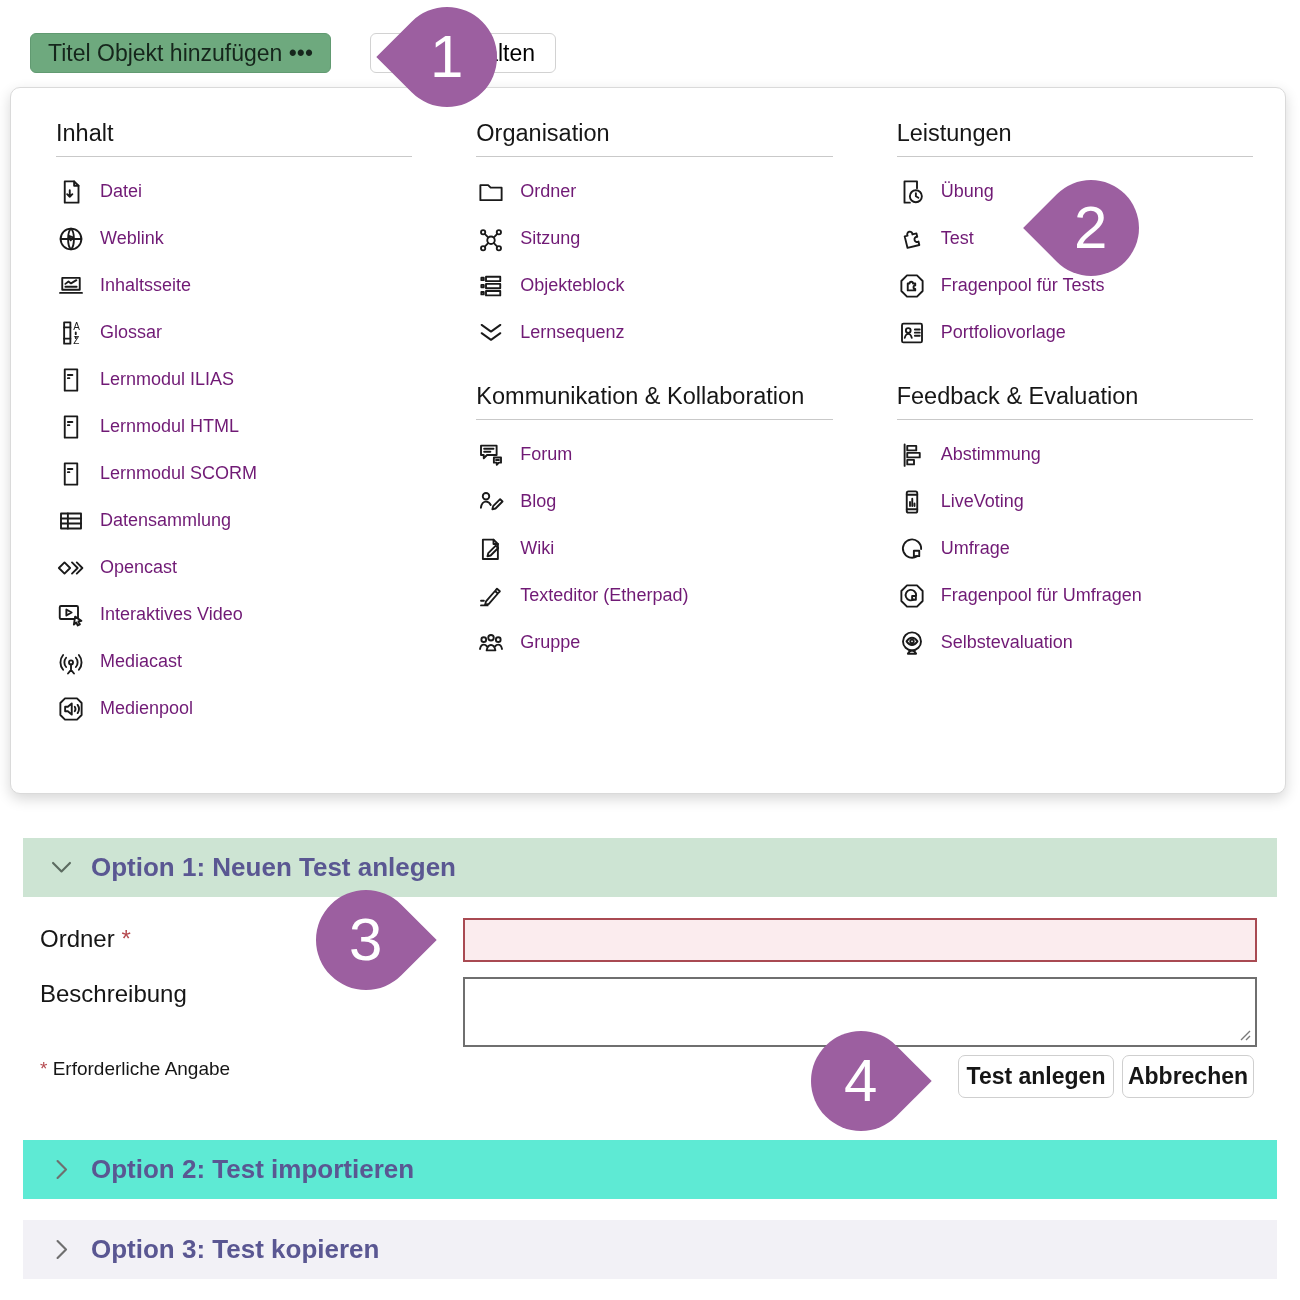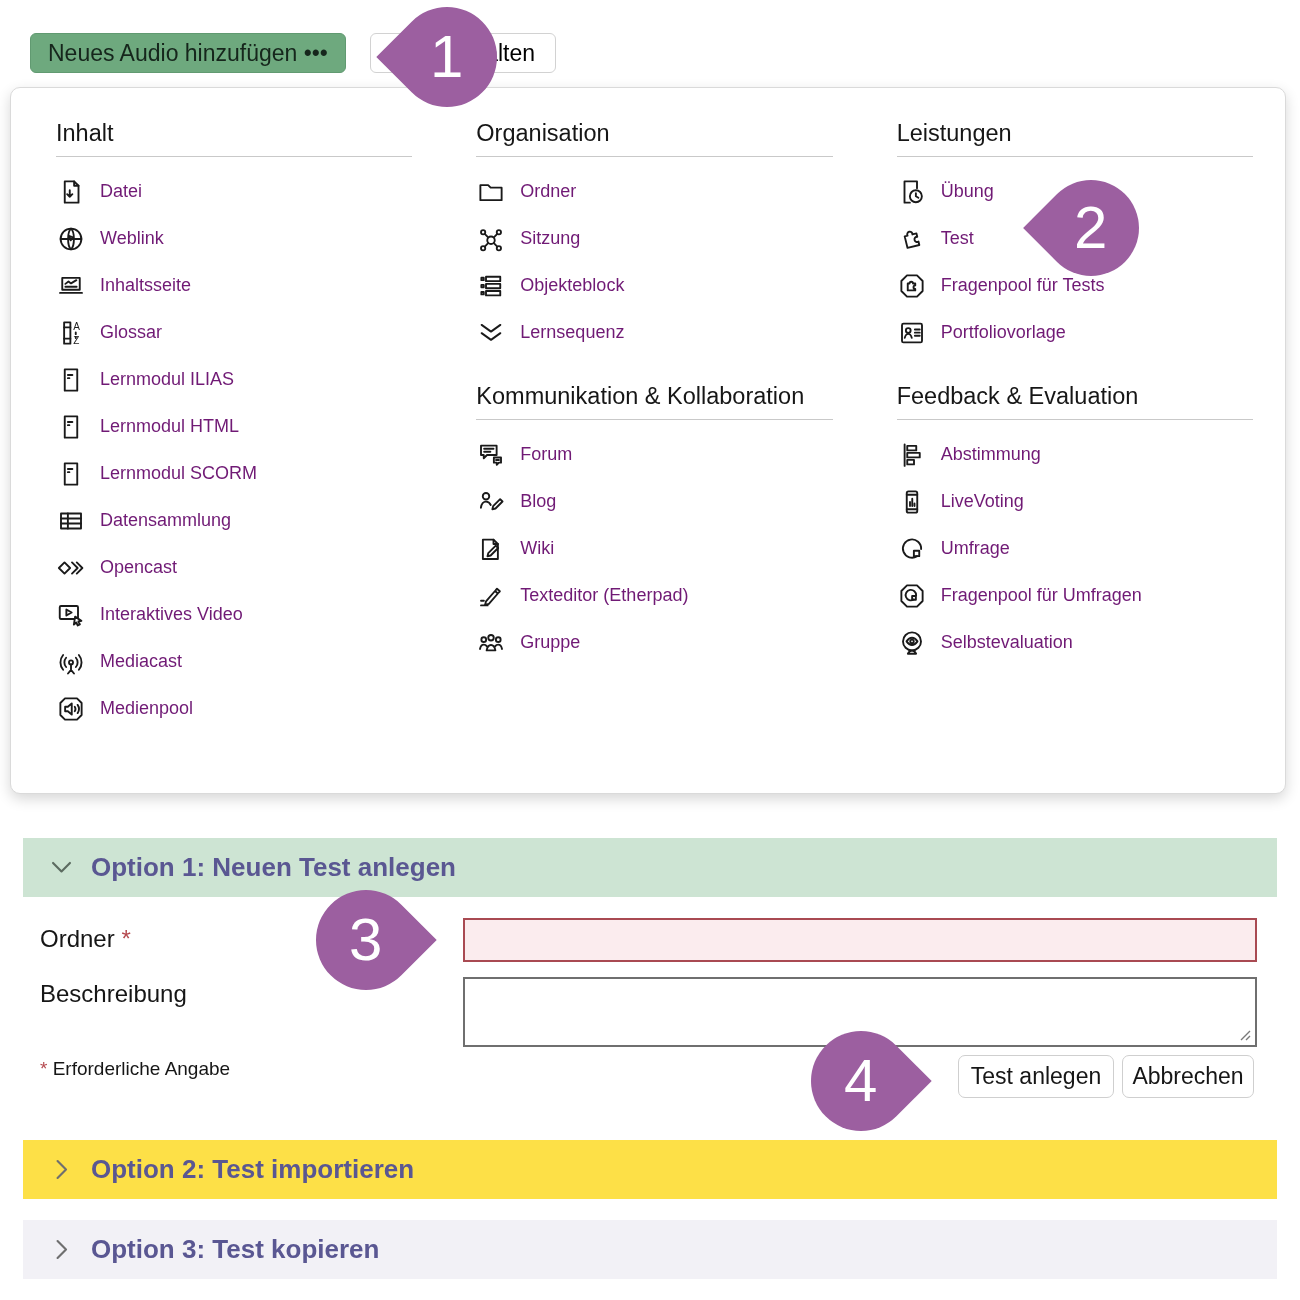--- a/index.html
+++ b/index.html
@@ -43,46 +43,46 @@
   #balloon-2 { left:1043px; top:180px; width:96px; height:96px; }
   #balloon-3 { left:316px; top:890px; }
   #balloon-4 { left:811px; top:1031px; }
 
   
   .option-bar { position:absolute; left:23px; width:1254px; height:59px;
     display:flex; align-items:center; padding-left:25px; cursor:pointer; }
   .option-bar .chev { width:27px; height:27px; margin-right:16px; flex:0 0 27px; }
   .option-title { font-size:26px; font-weight:bold; color:#5a5792; }
   #option1-bar { top:838px; background:#cde4d3; }
-  #option2-bar { top:1140px; background:#fde047; }
+  #option2-bar { top:1140px; background:#5eead4; }
   #option3-bar { top:1220px; background:#f2f1f6; }
 
   
   .form-label { position:absolute; left:40px; font-size:24px; color:#161616; }
   #titel-label { top:925px; }
   #desc-label  { top:980px; }
   .req-star { color:#b5494f; }
   .input-error { position:absolute; left:463px; top:918px; width:794px; height:44px;
     background:#fbecee; border:2px solid #a94a52; font-size:22px; padding:0 10px;
     font-family:inherit; }
   .textarea-plain { position:absolute; left:463px; top:977px; width:794px; height:70px;
     background:#fff; border:2px solid #6f6f6f; resize:none; font-size:22px; padding:6px 10px;
     font-family:inherit; }
   .resize-grip { position:absolute; left:1238px; top:1028px; width:14px; height:14px; z-index:5; }
   .required-note { position:absolute; left:40px; top:1058px; font-size:19px; color:#161616; }
   .form-btn { position:absolute; top:1055px; height:43px; background:#fff;
     border:1px solid #cfcfcf; border-radius:7px; font-size:23px; color:#161616;
-    display:flex; align-items:center; justify-content:center; cursor:pointer; font-family:inherit; }
+    display:flex; align-items:center; justify-content:center; cursor:pointer; font-family:inherit;font-weight:bold; }
   #btn-submit { left:958px; width:156px; }
   #btn-cancel { left:1122px; width:132px; }
 </style>
 </head>
 <body>
 
-<button class="btn-green">Neues Audio hinzufügen •••</button>
+<button class="btn-green">Titel Objekt hinzufügen •••</button>
 <button class="btn-plain-top">alten</button>
 
 <div class="panel">
   <div class="menu-columns">
       <div class="menu-column">
         <div class="section-title">Inhalt</div>
         <div class="section-items">
           <div class="menu-item">
             <span class="mi-icon">
               <svg viewBox="0 0 24 24" width="30" height="30" fill="none" stroke="#1a1a1a" stroke-width="1.5" stroke-linecap="round" stroke-linejoin="round">

